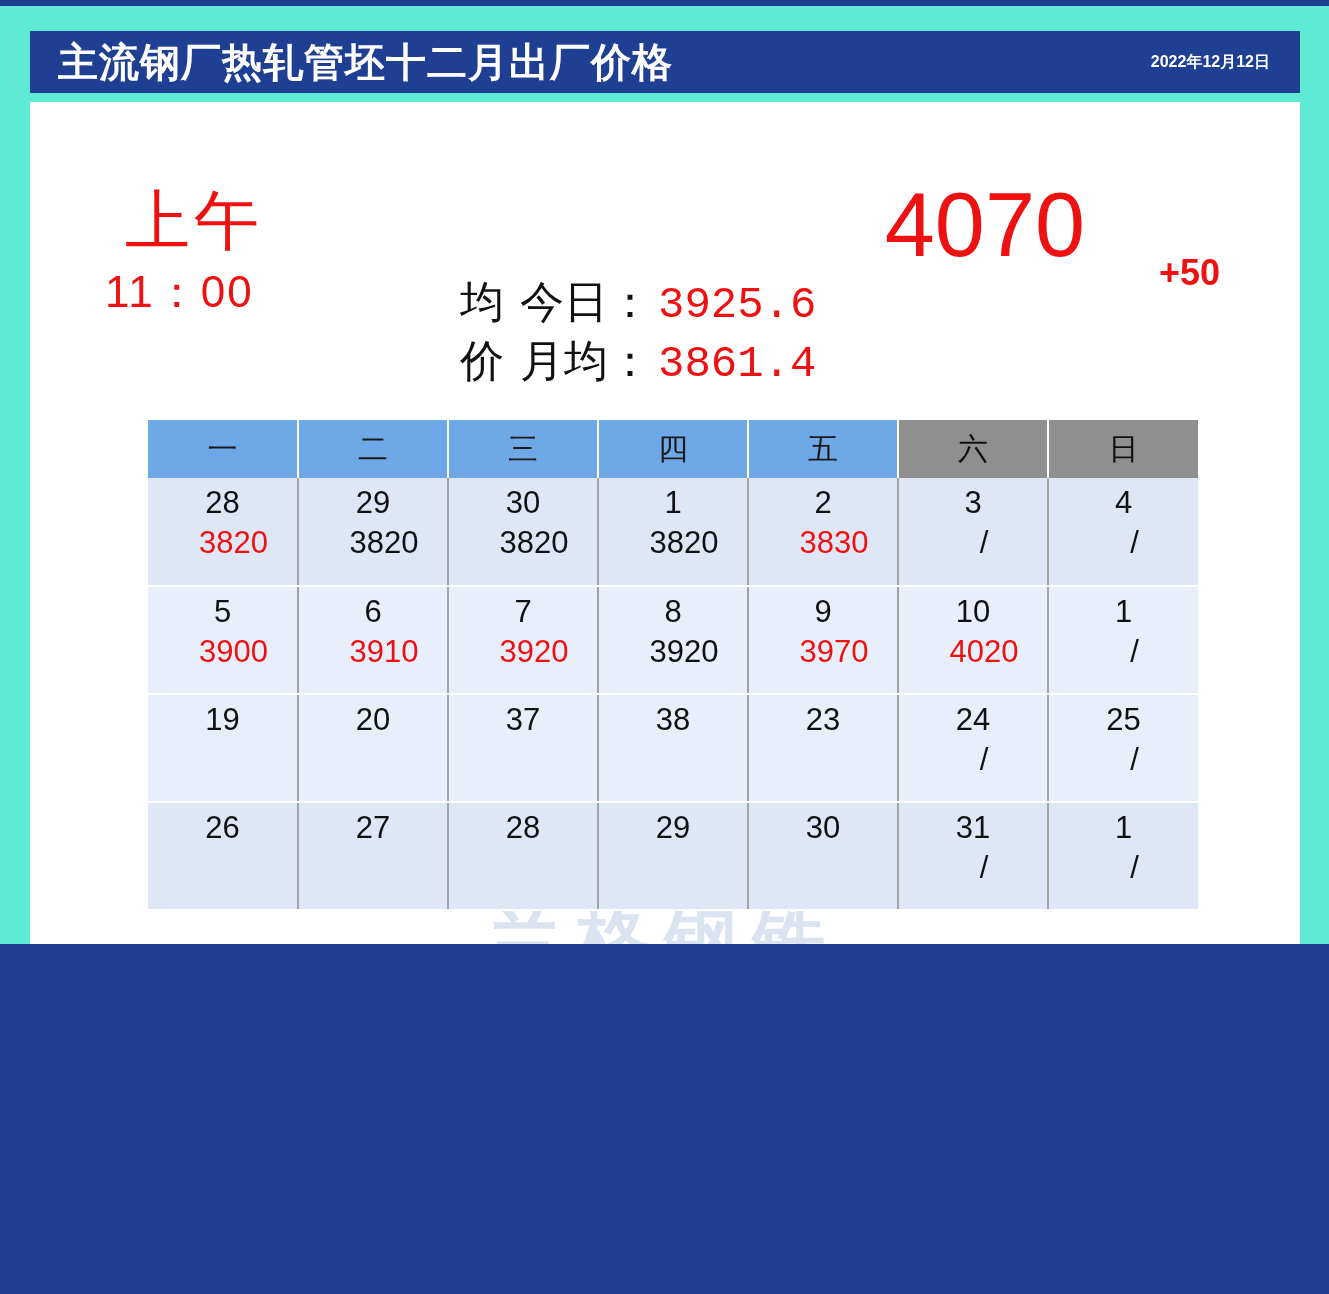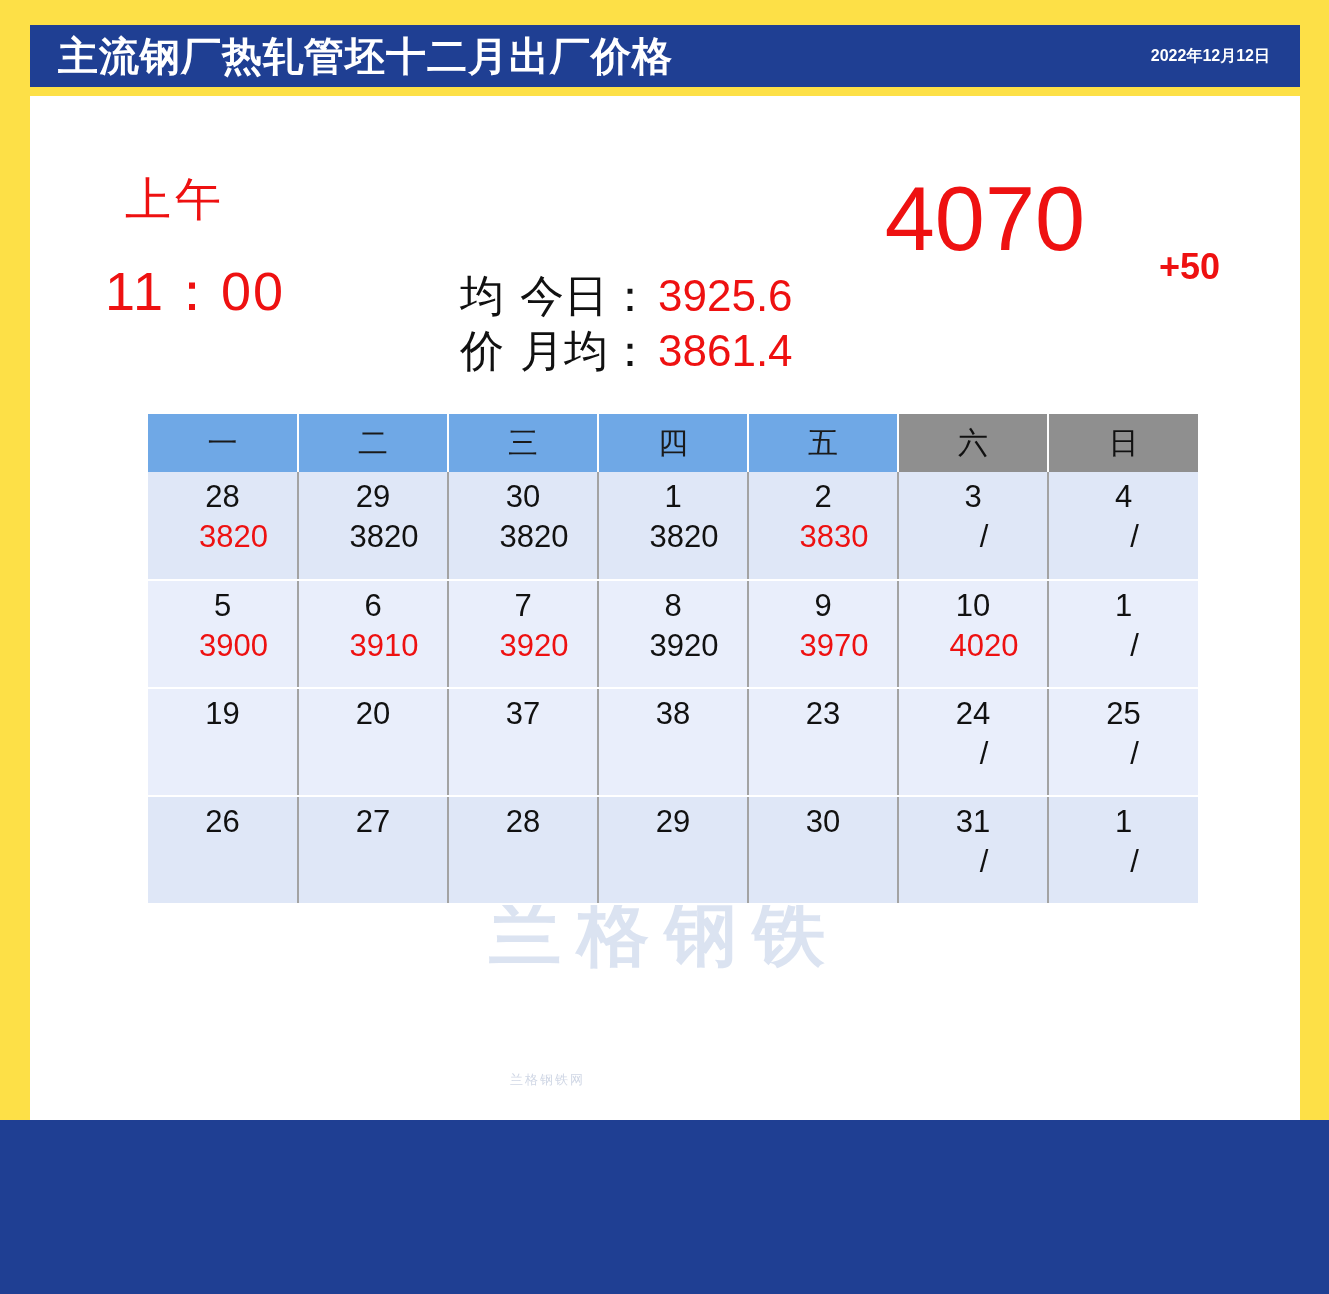--- a/index.html
+++ b/index.html
@@ -4,23 +4,24 @@
 <style>
   * { box-sizing: border-box; }
   html, body {
     margin: 0; padding: 0;
     width: 1329px; height: 1294px;
     background: #1f3f93;
     font-family: "Liberation Sans", sans-serif;
   }
   .page {
     position: relative;
-    width: 1329px; height: 1120px;
-    background: #fde047;
+    width: 1329px; height: 938px;
+    background: #5eead4;
     overflow: hidden;
+    margin-top: 6px;
   }
   
   .header {
     position: absolute;
     left: 30px; top: 25px;
     width: 1270px; height: 62px;
     background: #1f3f93;
     display: flex;
     align-items: center;
     justify-content: space-between;
@@ -90,33 +91,33 @@
   .wm-small {
     position: absolute;
     left: 480px; top: 975px;
     font-size: 13px;
     color: rgba(120,140,180,0.35);
     letter-spacing: 2px;
   }
   
   .ampm {
     position: absolute;
-    left: 95px; top: 80px;
-    color: #ee1111;
-    font-size: 46px;
+    left: 95px; top: 86px;
+    color: #ee1111;
+    font-size: 65px;
     font-weight: normal;
     letter-spacing: 4px;
     line-height: 1;
     z-index: 5;
   }
   .clock {
     position: absolute;
     left: 75px; top: 168px;
     color: #ee1111;
-    font-size: 54px;
+    font-size: 44px;
     line-height: 1;
     letter-spacing: 2px;
     z-index: 5;
   }
   .avg-block {
     position: absolute;
     left: 430px; top: 172px;
     z-index: 5;
     font-size: 44px;
     line-height: 1.25;
@@ -124,20 +125,21 @@
   }
   .avg-row { display: flex; align-items: baseline; white-space: nowrap; }
   .avg-label-char {
     display: inline-block;
     width: 60px;
   }
   .avg-name { display: inline-block; }
   .avg-val {
     color: #ee1111;
     margin-left: 6px;
+    font-family: Liberation Mono, monospace;
   }
   .big-price {
     position: absolute;
     right: 215px; top: 78px;
     color: #ee1111;
     font-size: 90px;
     line-height: 1;
     font-weight: normal;
     z-index: 5;
   }

